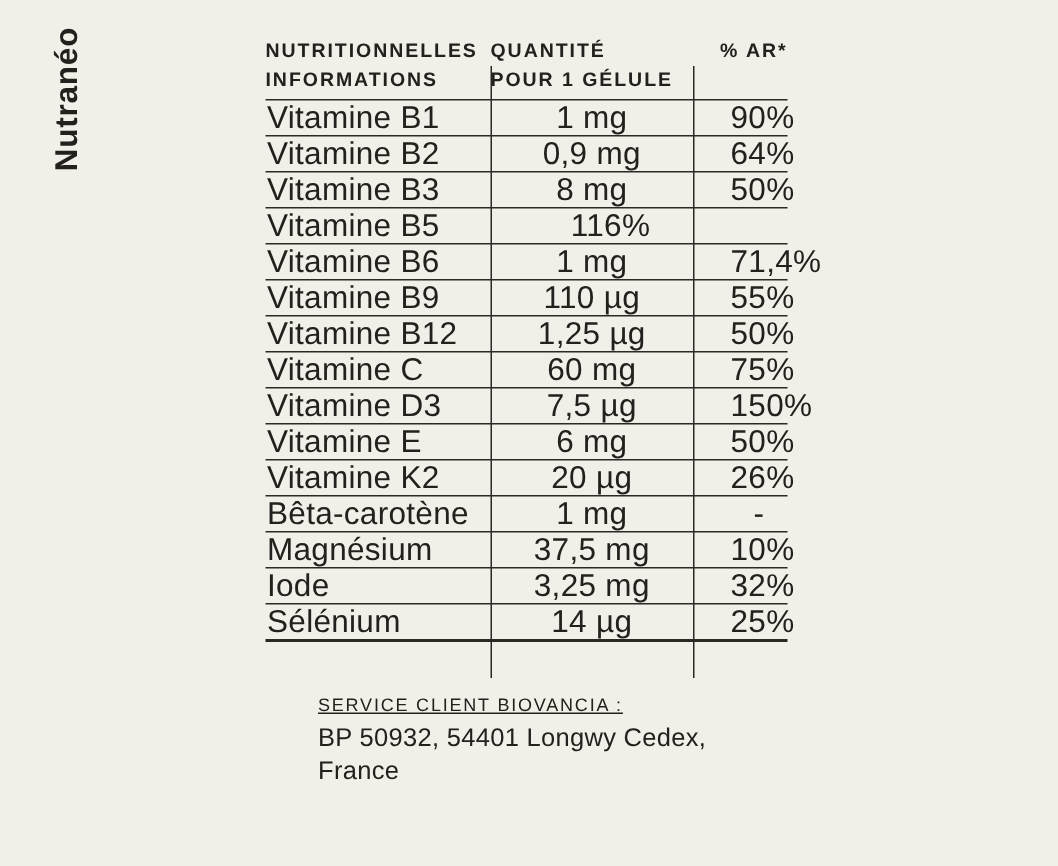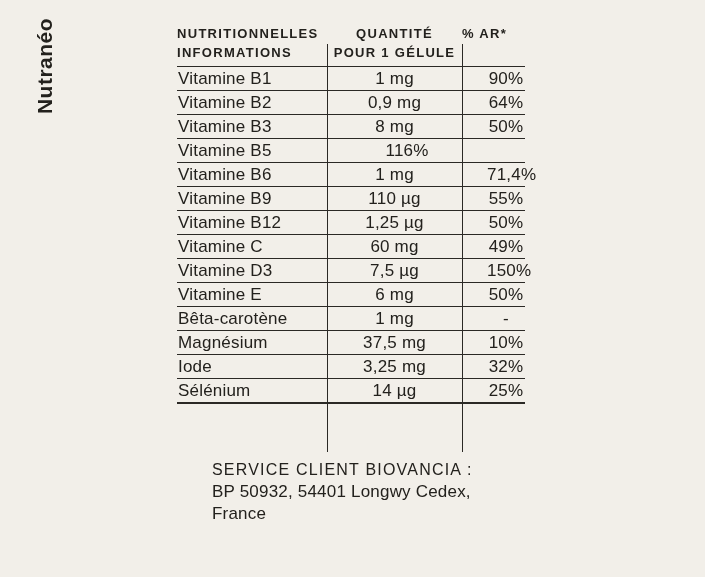--- a/index.html
+++ b/index.html
@@ -33,30 +33,30 @@
   .thead{
     display:grid;
     grid-template-columns:150px 135px 63px;
     height:42px;
     font-weight:bold;
     font-size:13px;
     letter-spacing:1.3px;
     line-height:19px;
   }
   .th span{ display:block; }
-  .th-center{ text-align:center; }
-  .th-ar{ text-align:left; align-self:start; }
+  .th-center{ }
+  .th-ar{ text-align:right; align-self:start; }
   .rows{ border-bottom:2px solid var(--line); }
   .row{
     display:grid;
     grid-template-columns:150px 135px 63px;
     height:24px;
     border-top:1px solid var(--line);
     align-items:center;
-    font-size:17px;
+    font-size:21px;
     letter-spacing:0.2px;
   }
   .cell-name{ padding-left:1px; white-space:nowrap; }
   .cell-qty{ text-align:center; white-space:nowrap; }
   .cell-ar{ text-align:center; white-space:nowrap;padding-left:25px; }
   .vline{
     position:absolute;
     top:20px;
     width:1px;
     height:408px;
@@ -65,22 +65,23 @@
   .vline-1{ left:150px; }
   .vline-2{ left:285px; }
   .footer{
     position:absolute;
     left:212px; top:459px;
     font-size:17px;
     line-height:22px;
     letter-spacing:0.2px;
   }
   .footer .service-line{
-    font-size:16px;
+    font-size:12px;
     letter-spacing:1.2px;
+    text-decoration:underline;
   }
 </style>
 </head>
 <body>
 
 <div class="brand">Nutranéo</div>
 
 <div class="nutrition-table">
 
   <div class="thead">
@@ -129,31 +130,36 @@
       <div class="cell-ar">55%</div>
     </div>
     <div class="row">
       <div class="cell-name">Vitamine B12</div>
       <div class="cell-qty">1,25 µg</div>
       <div class="cell-ar">50%</div>
     </div>
     <div class="row">
       <div class="cell-name">Vitamine C</div>
       <div class="cell-qty">60 mg</div>
-      <div class="cell-ar">49%</div>
+      <div class="cell-ar">75%</div>
     </div>
     <div class="row">
       <div class="cell-name">Vitamine D3</div>
       <div class="cell-qty">7,5 µg</div>
       <div class="cell-ar">150%</div>
     </div>
     <div class="row">
       <div class="cell-name">Vitamine E</div>
       <div class="cell-qty">6 mg</div>
       <div class="cell-ar">50%</div>
+    </div>
+    <div class="row">
+      <div class="cell-name">Vitamine K2</div>
+      <div class="cell-qty">20 µg</div>
+      <div class="cell-ar">26%</div>
     </div>
     <div class="row">
       <div class="cell-name">Bêta-carotène</div>
       <div class="cell-qty">1 mg</div>
       <div class="cell-ar">-</div>
     </div>
     <div class="row">
       <div class="cell-name">Magnésium</div>
       <div class="cell-qty">37,5 mg</div>
       <div class="cell-ar">10%</div>

